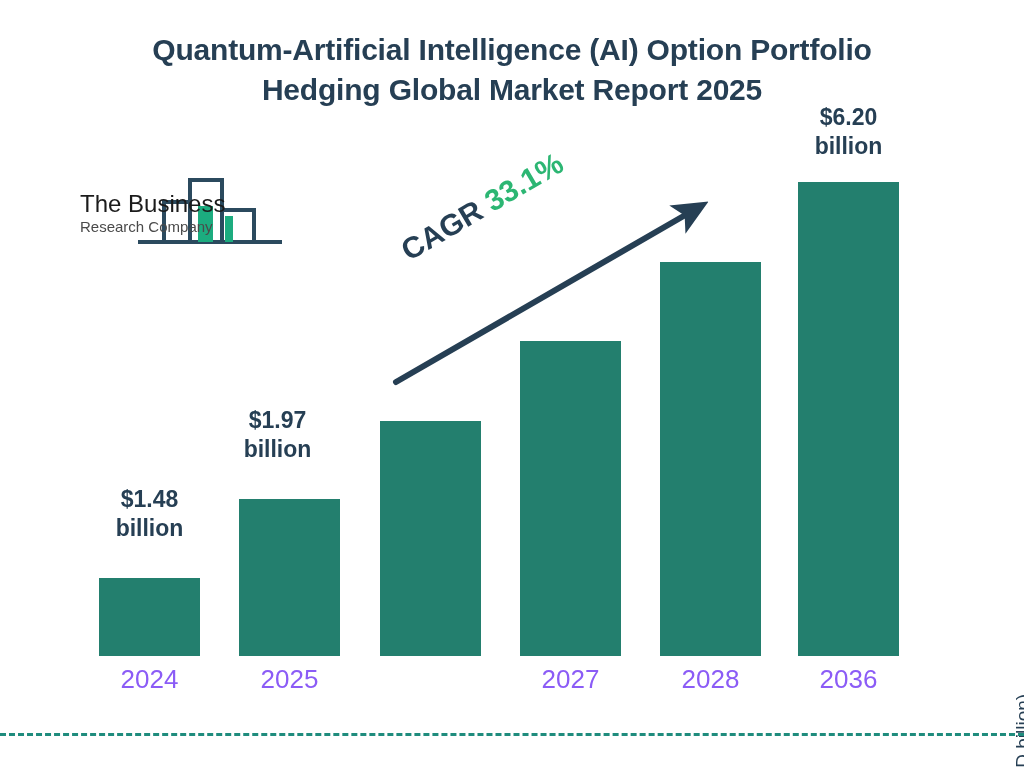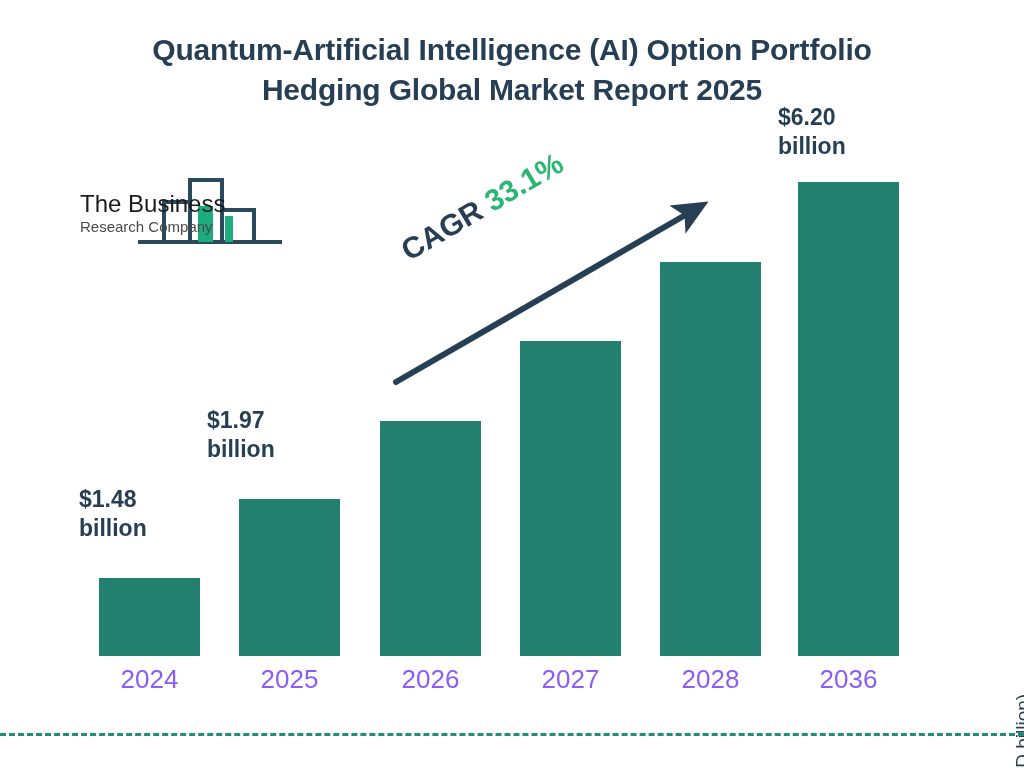--- a/index.html
+++ b/index.html
@@ -32,20 +32,21 @@
   
   .plot { position:absolute; left:0; top:0; width:1024px; height:768px; }
 
   .bar {
     position:absolute;
     background:#237f6e;
   }
 
   .bar-label {
     position:absolute;
+    text-align:center;
     font-size:23px;
     font-weight:bold;
     color:#263f54;
     line-height:1.28;
     white-space:pre-line;
   }
 
   .x-tick {
     position:absolute;
     text-align:center;
@@ -131,21 +132,20 @@
     <div class="bar" style="left:520px; top:341px; width:101px; height:315px;"></div>
 
     <div class="bar" style="left:660px; top:262px; width:101px; height:394px;"></div>
 
     <div class="bar" style="left:798px; top:182px; width:101px; height:474px;"></div>
     <div class="bar-label" style="left:778px; top:103px; width:141px;">$6.20
 billion</div>
 
     <div class="x-tick" style="left:89px; width:121px;">2024</div>
     <div class="x-tick" style="left:229px; width:121px;">2025</div>
-    <div class="x-tick" style="left:370px; width:121px;">2026</div>
     <div class="x-tick" style="left:510px; width:121px;">2027</div>
     <div class="x-tick" style="left:650px; width:121px;">2028</div>
     <div class="x-tick" style="left:788px; width:121px;">2036</div>
   </div>
 
   <div class="y-axis-title">Market Size (in USD billion)</div>
 
   <div class="cagr-arrow">
     <svg width="360" height="215" viewBox="0 0 360 215" xmlns="http://www.w3.org/2000/svg">
       <defs>

